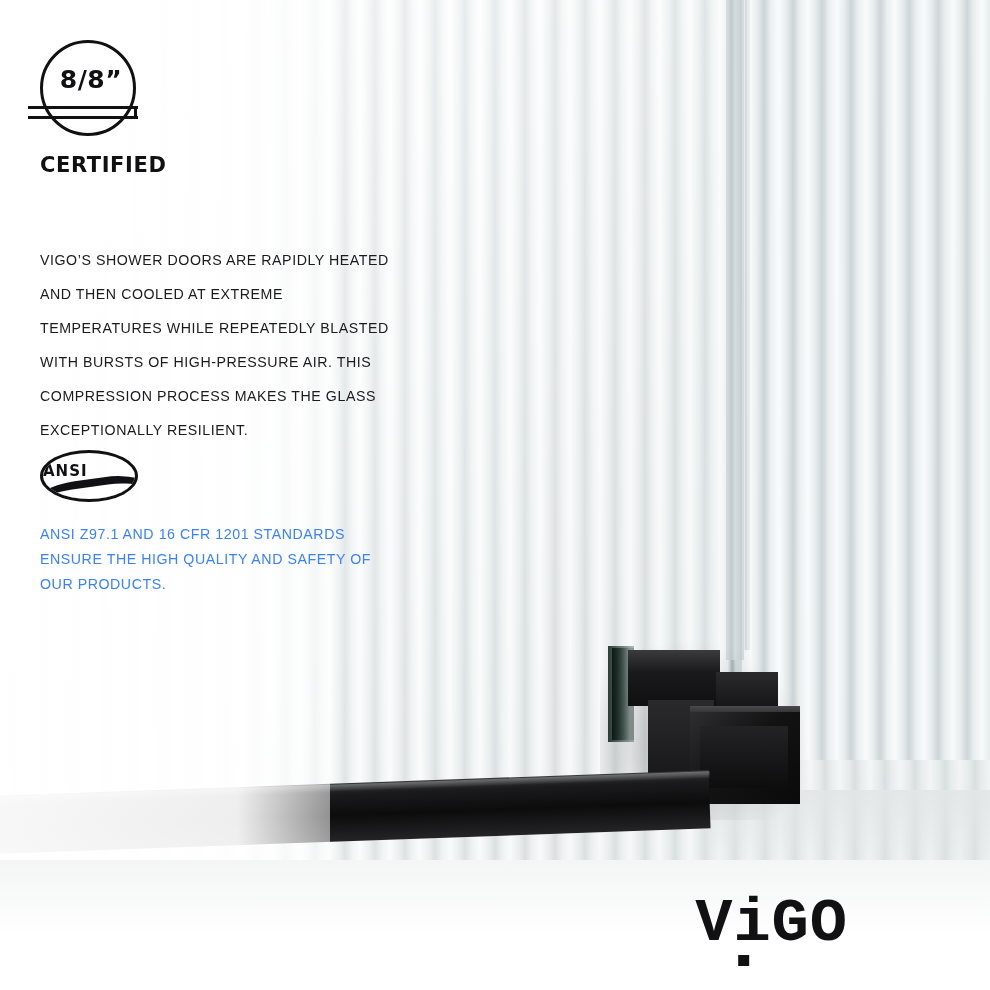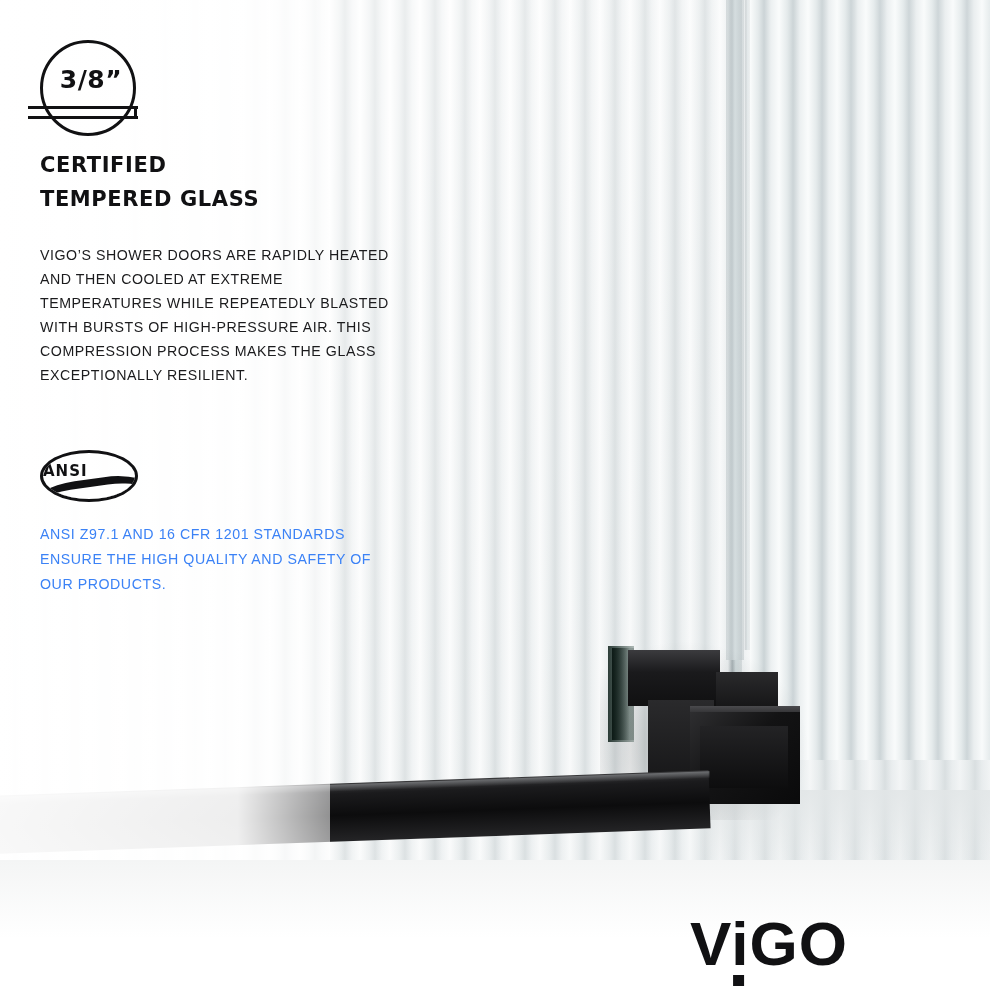--- a/index.html
+++ b/index.html
@@ -264,21 +264,21 @@
     text-transform: uppercase;
   }
 
   .body-copy {
     position: absolute;
     left: 40px;
     top: 243px;
     width: 350px;
     font-family: "Liberation Sans", sans-serif;
     font-size: 14.2px;
-    line-height: 24px;
+    line-height: 34px;
     letter-spacing: 0.55px;
     color: #1b1b1d;
     text-transform: uppercase;
   }
 
   .ansi-badge {
     position: absolute;
     left: 40px;
     top: 450px;
     width: 98px;
@@ -332,28 +332,27 @@
     color: #3b82f6;
     text-transform: uppercase;
   }
 
   
   .logo {
     position: absolute;
     left: 848px;
     top: 893px;
     transform: translateX(-100%);
-    font-family: Liberation Sans, sans-serif;
+    font-family: Liberation Mono, monospace;
     font-weight: 700;
     font-size: 62px;
     letter-spacing: 1px;
     color: #111113;
     line-height: 62px;
     white-space: nowrap;
-    margin-top: 20px;
   }
   .logo .dot {
     position: absolute;
     left: 43px;
     top: 62px;
     width: 11px;
     height: 11px;
     background: #111113;
   }
 </style>
@@ -381,29 +380,28 @@
     <div class="rail-block-top"></div>
     <div class="rail-block"></div>
     <div class="rail-block-face"></div>
     <div class="rail"></div>
     <div class="rail-hi"></div>
 
     <div class="text-plate"></div>
   </div>
 
   <div class="thickness-badge">
-    <div class="frac">3/8”</div>
+    <div class="frac">8/8”</div>
   </div>
   <div class="badge-line l1"></div>
   <div class="badge-line l2"></div>
   <div class="badge-tick"></div>
 
   <div class="headline">
     <div>CERTIFIED</div>
-    <div>TEMPERED GLASS</div>
   </div>
 
   <div class="body-copy">VIGO’S SHOWER DOORS ARE RAPIDLY HEATED AND THEN COOLED AT EXTREME TEMPERATURES WHILE REPEATEDLY BLASTED WITH BURSTS OF HIGH-PRESSURE AIR. THIS COMPRESSION PROCESS MAKES THE GLASS EXCEPTIONALLY RESILIENT.</div>
 
   <div class="ansi-badge">
     <div class="ansi-text">ANSI</div>
     <div class="ansi-swoosh"></div>
     <div class="ansi-swoosh-cut"></div>
   </div>
 

